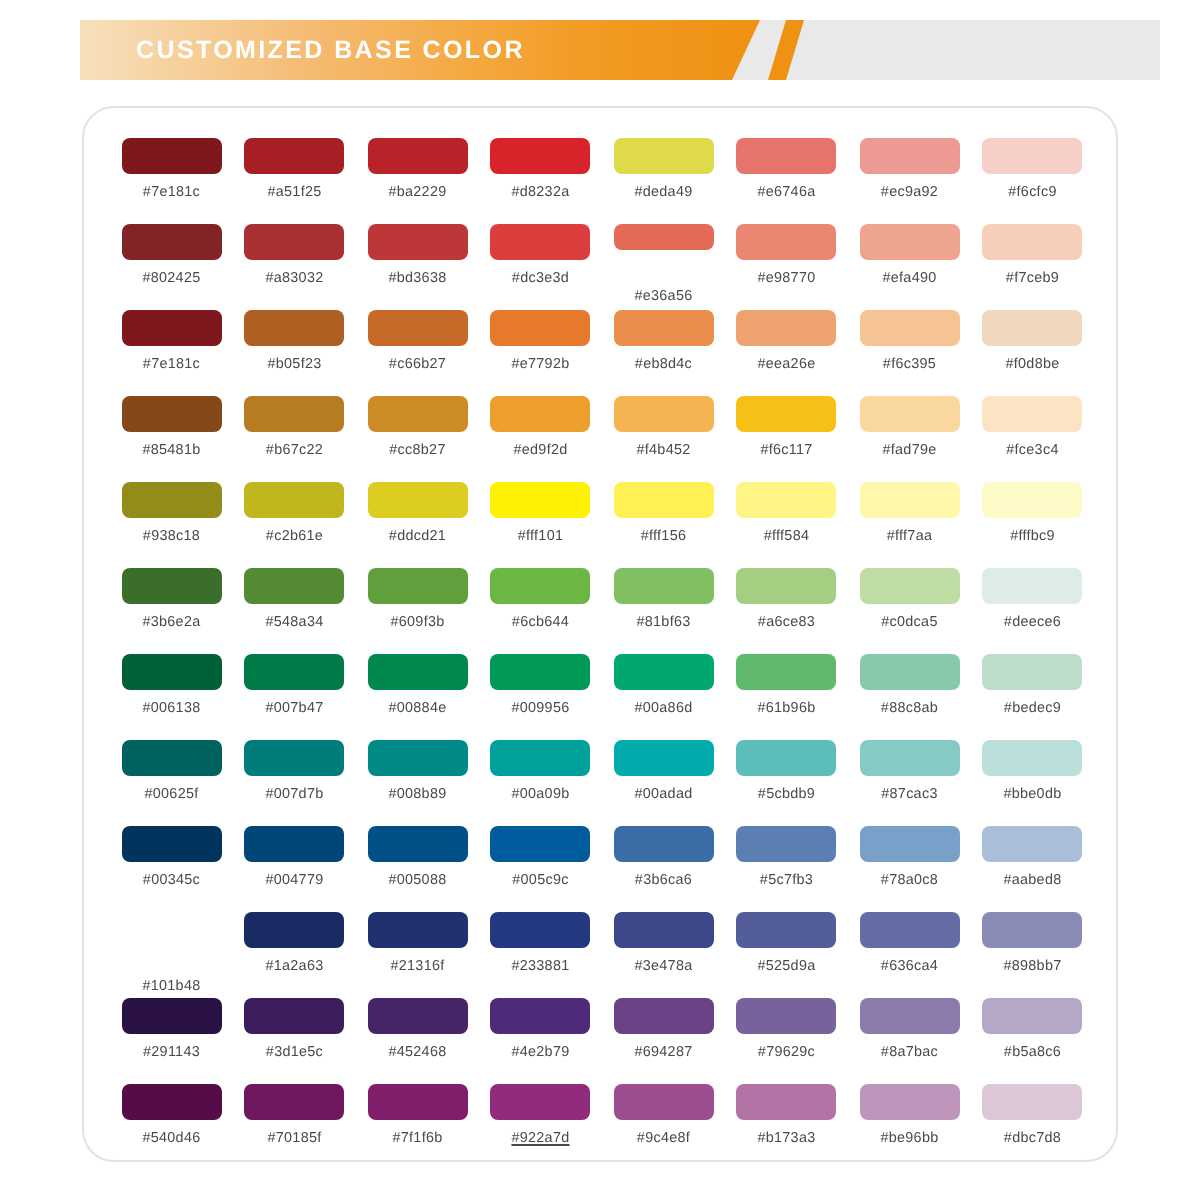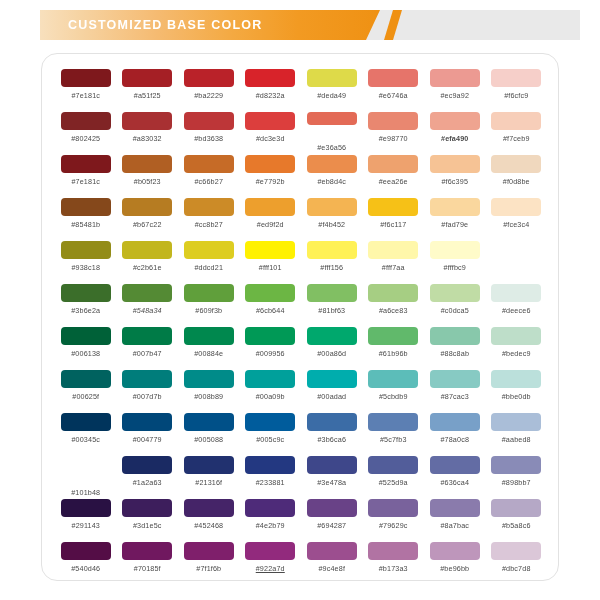--- a/index.html
+++ b/index.html
@@ -191,21 +191,21 @@
           <div class="color-cell">
             <div class="swatch" style="background-color: rgb(227, 106, 86);"></div>
             <div class="swatch-label" style="color: rgb(74, 74, 74); margin-top: 18px;">#e36a56</div>
           </div>
           <div class="color-cell">
             <div class="swatch" style="background-color: rgb(233, 135, 112);"></div>
             <div class="swatch-label" style="color: rgb(74, 74, 74);">#e98770</div>
           </div>
           <div class="color-cell">
             <div class="swatch" style="background-color: rgb(239, 164, 144);"></div>
-            <div class="swatch-label" style="color: rgb(74, 74, 74); font-weight: bold;">#efa490</div>
+            <div class="swatch-label" style="color: rgb(74, 74, 74);">#efa490</div>
           </div>
           <div class="color-cell">
             <div class="swatch" style="background-color: rgb(247, 206, 185);"></div>
             <div class="swatch-label" style="color: rgb(74, 74, 74);">#f7ceb9</div>
           </div>
         </div>
         <div class="color-row">
           <div class="color-cell">
             <div class="swatch" style="background-color: rgb(126, 24, 28);"></div>
             <div class="swatch-label" style="color: rgb(74, 74, 74);">#7e181c</div>
@@ -288,36 +288,40 @@
           </div>
           <div class="color-cell">
             <div class="swatch" style="background-color: rgb(255, 241, 1);"></div>
             <div class="swatch-label" style="color: rgb(74, 74, 74);">#fff101</div>
           </div>
           <div class="color-cell">
             <div class="swatch" style="background-color: rgb(255, 241, 86);"></div>
             <div class="swatch-label" style="color: rgb(74, 74, 74);">#fff156</div>
           </div>
           <div class="color-cell">
+            <div class="swatch" style="background-color: rgb(255, 245, 132);"></div>
+            <div class="swatch-label" style="color: rgb(74, 74, 74);">#fff584</div>
+          </div>
+          <div class="color-cell">
             <div class="swatch" style="background-color: rgb(255, 247, 170);"></div>
             <div class="swatch-label" style="color: rgb(74, 74, 74);">#fff7aa</div>
           </div>
           <div class="color-cell">
             <div class="swatch" style="background-color: rgb(255, 251, 201);"></div>
             <div class="swatch-label" style="color: rgb(74, 74, 74);">#fffbc9</div>
           </div>
         </div>
         <div class="color-row">
           <div class="color-cell">
             <div class="swatch" style="background-color: rgb(59, 110, 42);"></div>
             <div class="swatch-label" style="color: rgb(74, 74, 74);">#3b6e2a</div>
           </div>
           <div class="color-cell">
             <div class="swatch" style="background-color: rgb(84, 138, 52);"></div>
-            <div class="swatch-label" style="color: rgb(74, 74, 74); font-style: italic;">#548a34</div>
+            <div class="swatch-label" style="color: rgb(74, 74, 74);">#548a34</div>
           </div>
           <div class="color-cell">
             <div class="swatch" style="background-color: rgb(96, 159, 59);"></div>
             <div class="swatch-label" style="color: rgb(74, 74, 74);">#609f3b</div>
           </div>
           <div class="color-cell">
             <div class="swatch" style="background-color: rgb(108, 182, 68);"></div>
             <div class="swatch-label" style="color: rgb(74, 74, 74);">#6cb644</div>
           </div>
           <div class="color-cell">

